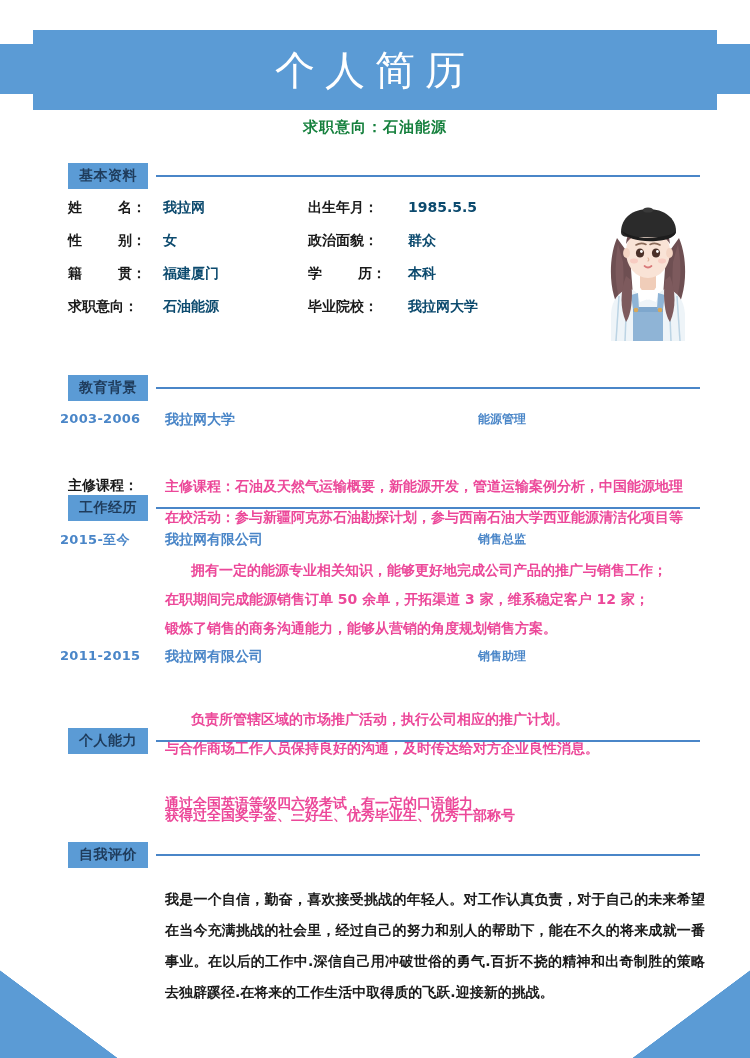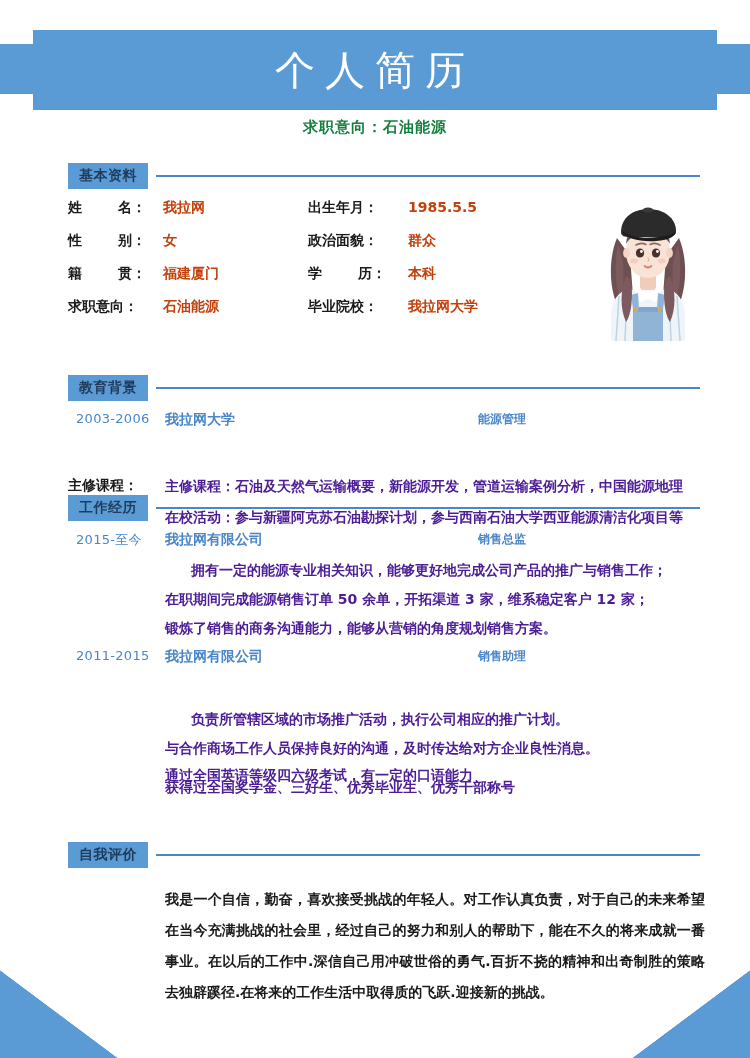--- a/index.html
+++ b/index.html
@@ -40,40 +40,40 @@
     font-size:14px;font-weight:700;letter-spacing:.5px;
   }
   .sec-rule{
     position:absolute;left:156px;top:12px;right:50px;height:2px;background:#4a86c8;
   }
 
   
   .basic{position:absolute;left:0;top:0;width:750px;}
   .binfo-row{position:relative;height:33px;}
   .blabel{position:absolute;font-size:14px;font-weight:700;color:#1a1a1a;letter-spacing:0;}
-  .bvalue{position:absolute;font-size:14px;font-weight:700;color:#c2410c;}
+  .bvalue{position:absolute;font-size:14px;font-weight:700;color:#0c4a6e;}
   .lcol-label{left:68px;width:95px;}
   .lcol-value{left:163px;}
   .rcol-label{left:308px;width:100px;}
   .rcol-value{left:408px;}
   .spread{display:inline-block;width:78px;display:flex;justify-content:space-between;}
   .spread span{display:inline-block;}
 
   
   .avatar{position:absolute;left:600px;top:196px;width:96px;height:145px;}
 
   
   .entry-row{position:relative;height:26px;}
-  .entry-date{position:absolute;left:76px;font-size:13px;color:#4a86c8;font-weight:400;letter-spacing:.3px;}
+  .entry-date{position:absolute;left:60px;font-size:13px;color:#4a86c8;font-weight:700;letter-spacing:.3px;}
   .entry-org{position:absolute;left:165px;font-size:14px;color:#4a86c8;font-weight:700;}
   .entry-role{position:absolute;left:478px;font-size:12px;color:#4a86c8;font-weight:700;}
   .rowlabel{position:absolute;left:68px;font-size:14px;font-weight:700;color:#1a1a1a;}
   .body-line{
     position:absolute;left:165px;right:48px;
-    font-size:14px;color:#4c1d95;font-weight:700;line-height:30px;
+    font-size:14px;color:#ec4899;font-weight:700;line-height:30px;
     white-space:nowrap;
   }
   .body-line.indent{text-indent:26px;}
   .body-para{
     position:absolute;left:165px;right:45px;
     font-size:14px;color:#1a1a1a;font-weight:700;line-height:31px;
     text-align:justify;
   }
 
   
@@ -258,20 +258,24 @@
       <div style="position:relative;height:29px;margin-top:32px;">
         <div class="body-line indent" style="top:0;line-height:27px;">负责所管辖区域的市场推广活动，执行公司相应的推广计划。</div>
       </div>
       <div style="position:relative;height:29px;">
         <div class="body-line" style="top:0;line-height:27px;">与合作商场工作人员保持良好的沟通，及时传达给对方企业良性消息。</div>
       </div>
     </div>
   </div>
 
   <div class="section" style="top:728px;">
+    <div class="sec-head">
+      <div class="sec-badge">个人能力</div>
+      <div class="sec-rule"></div>
+    </div>
     <div style="position:relative;margin-top:16px;">
       <div style="position:relative;height:30px;">
         <div class="body-line" style="top:0;line-height:27px;margin-top:18px;">通过全国英语等级四六级考试，有一定的口语能力</div>
       </div>
       <div style="position:relative;height:30px;">
         <div class="body-line" style="top:0;line-height:27px;">获得过全国奖学金、三好生、优秀毕业生、优秀干部称号</div>
       </div>
     </div>
   </div>
 

